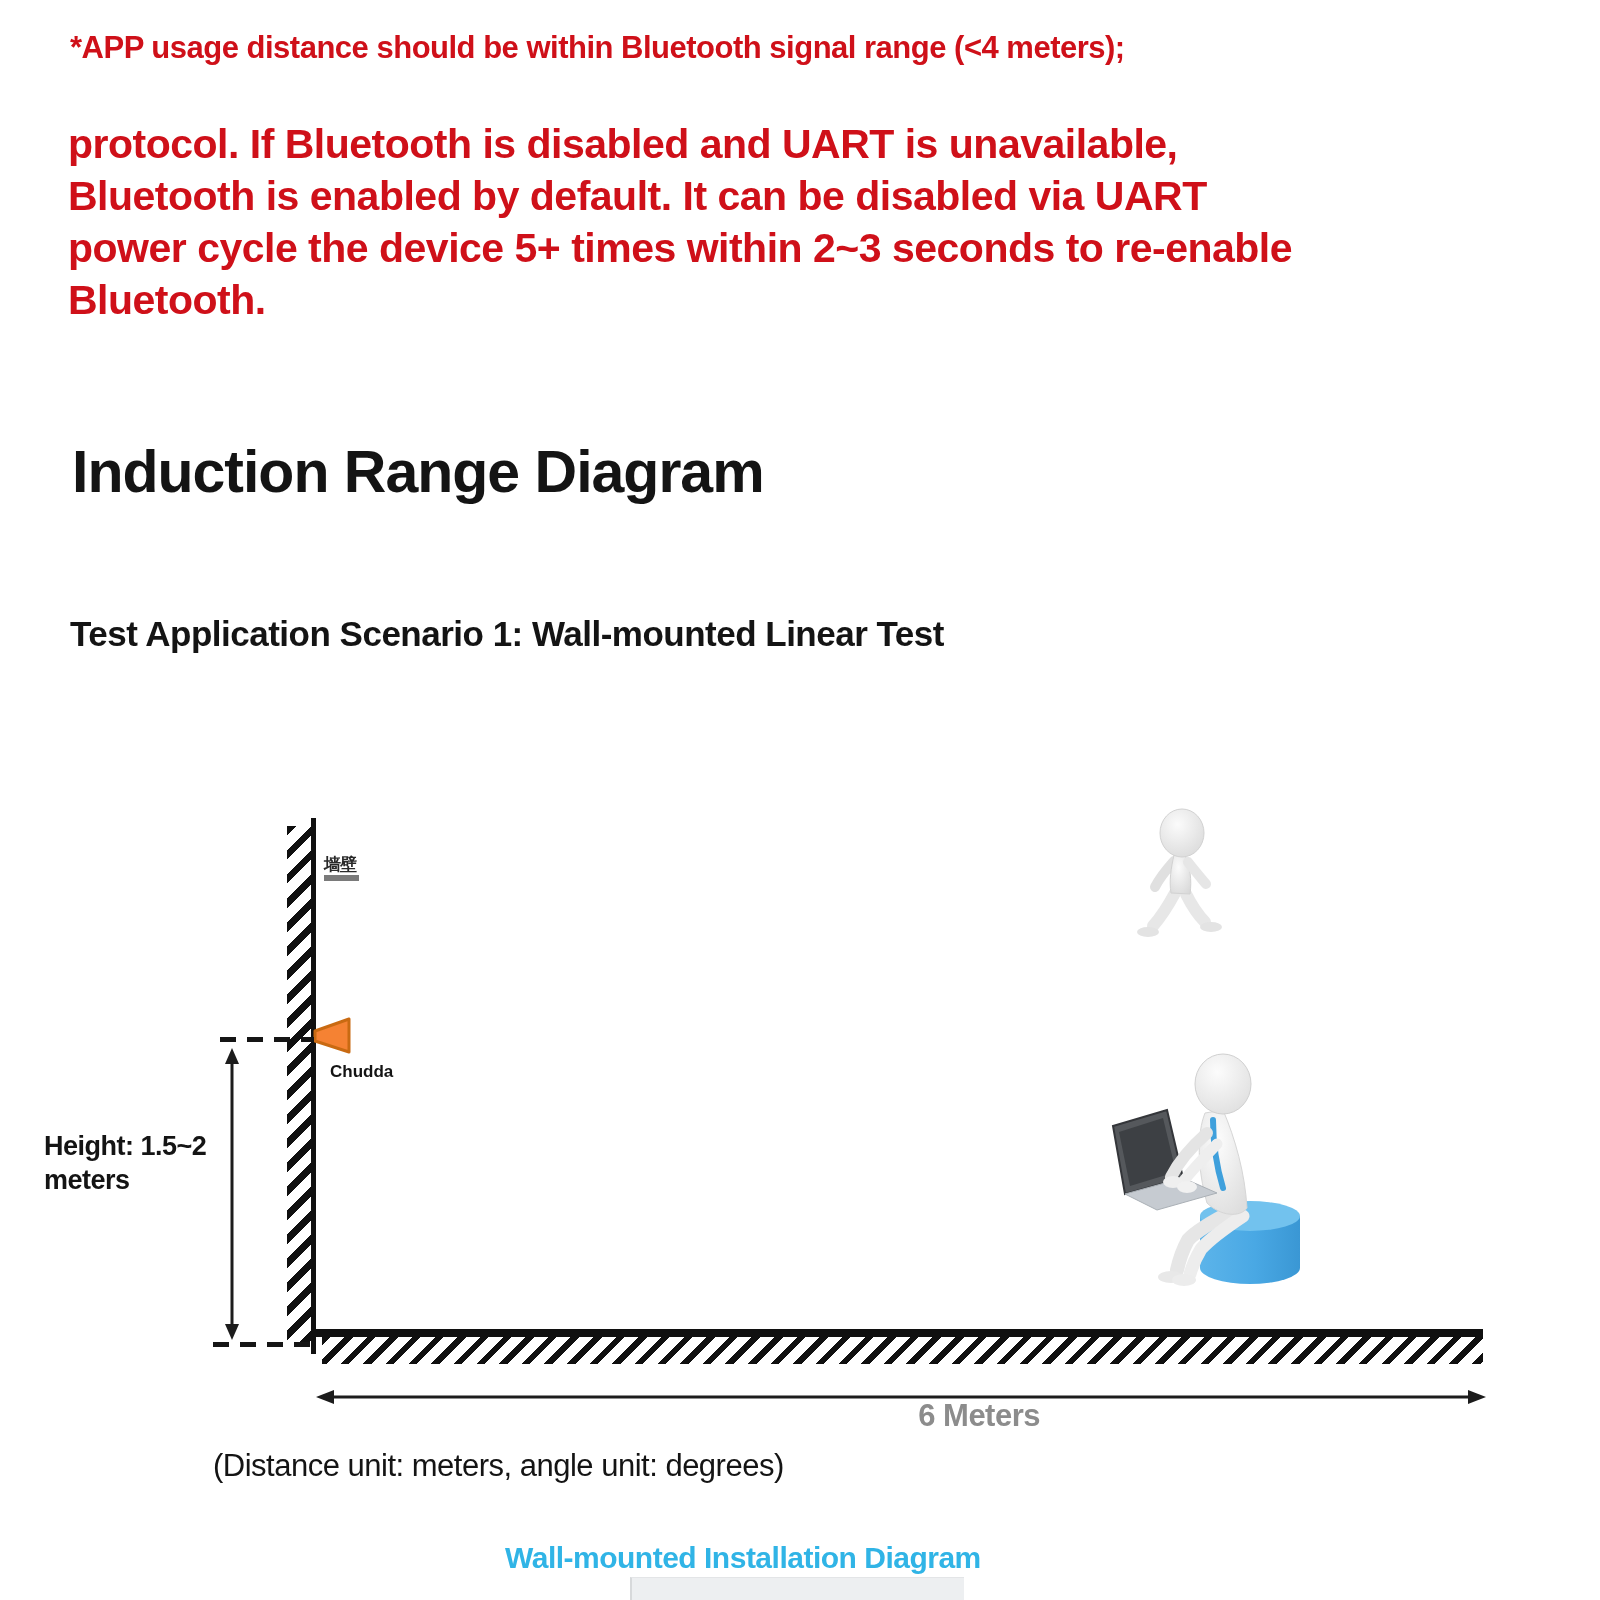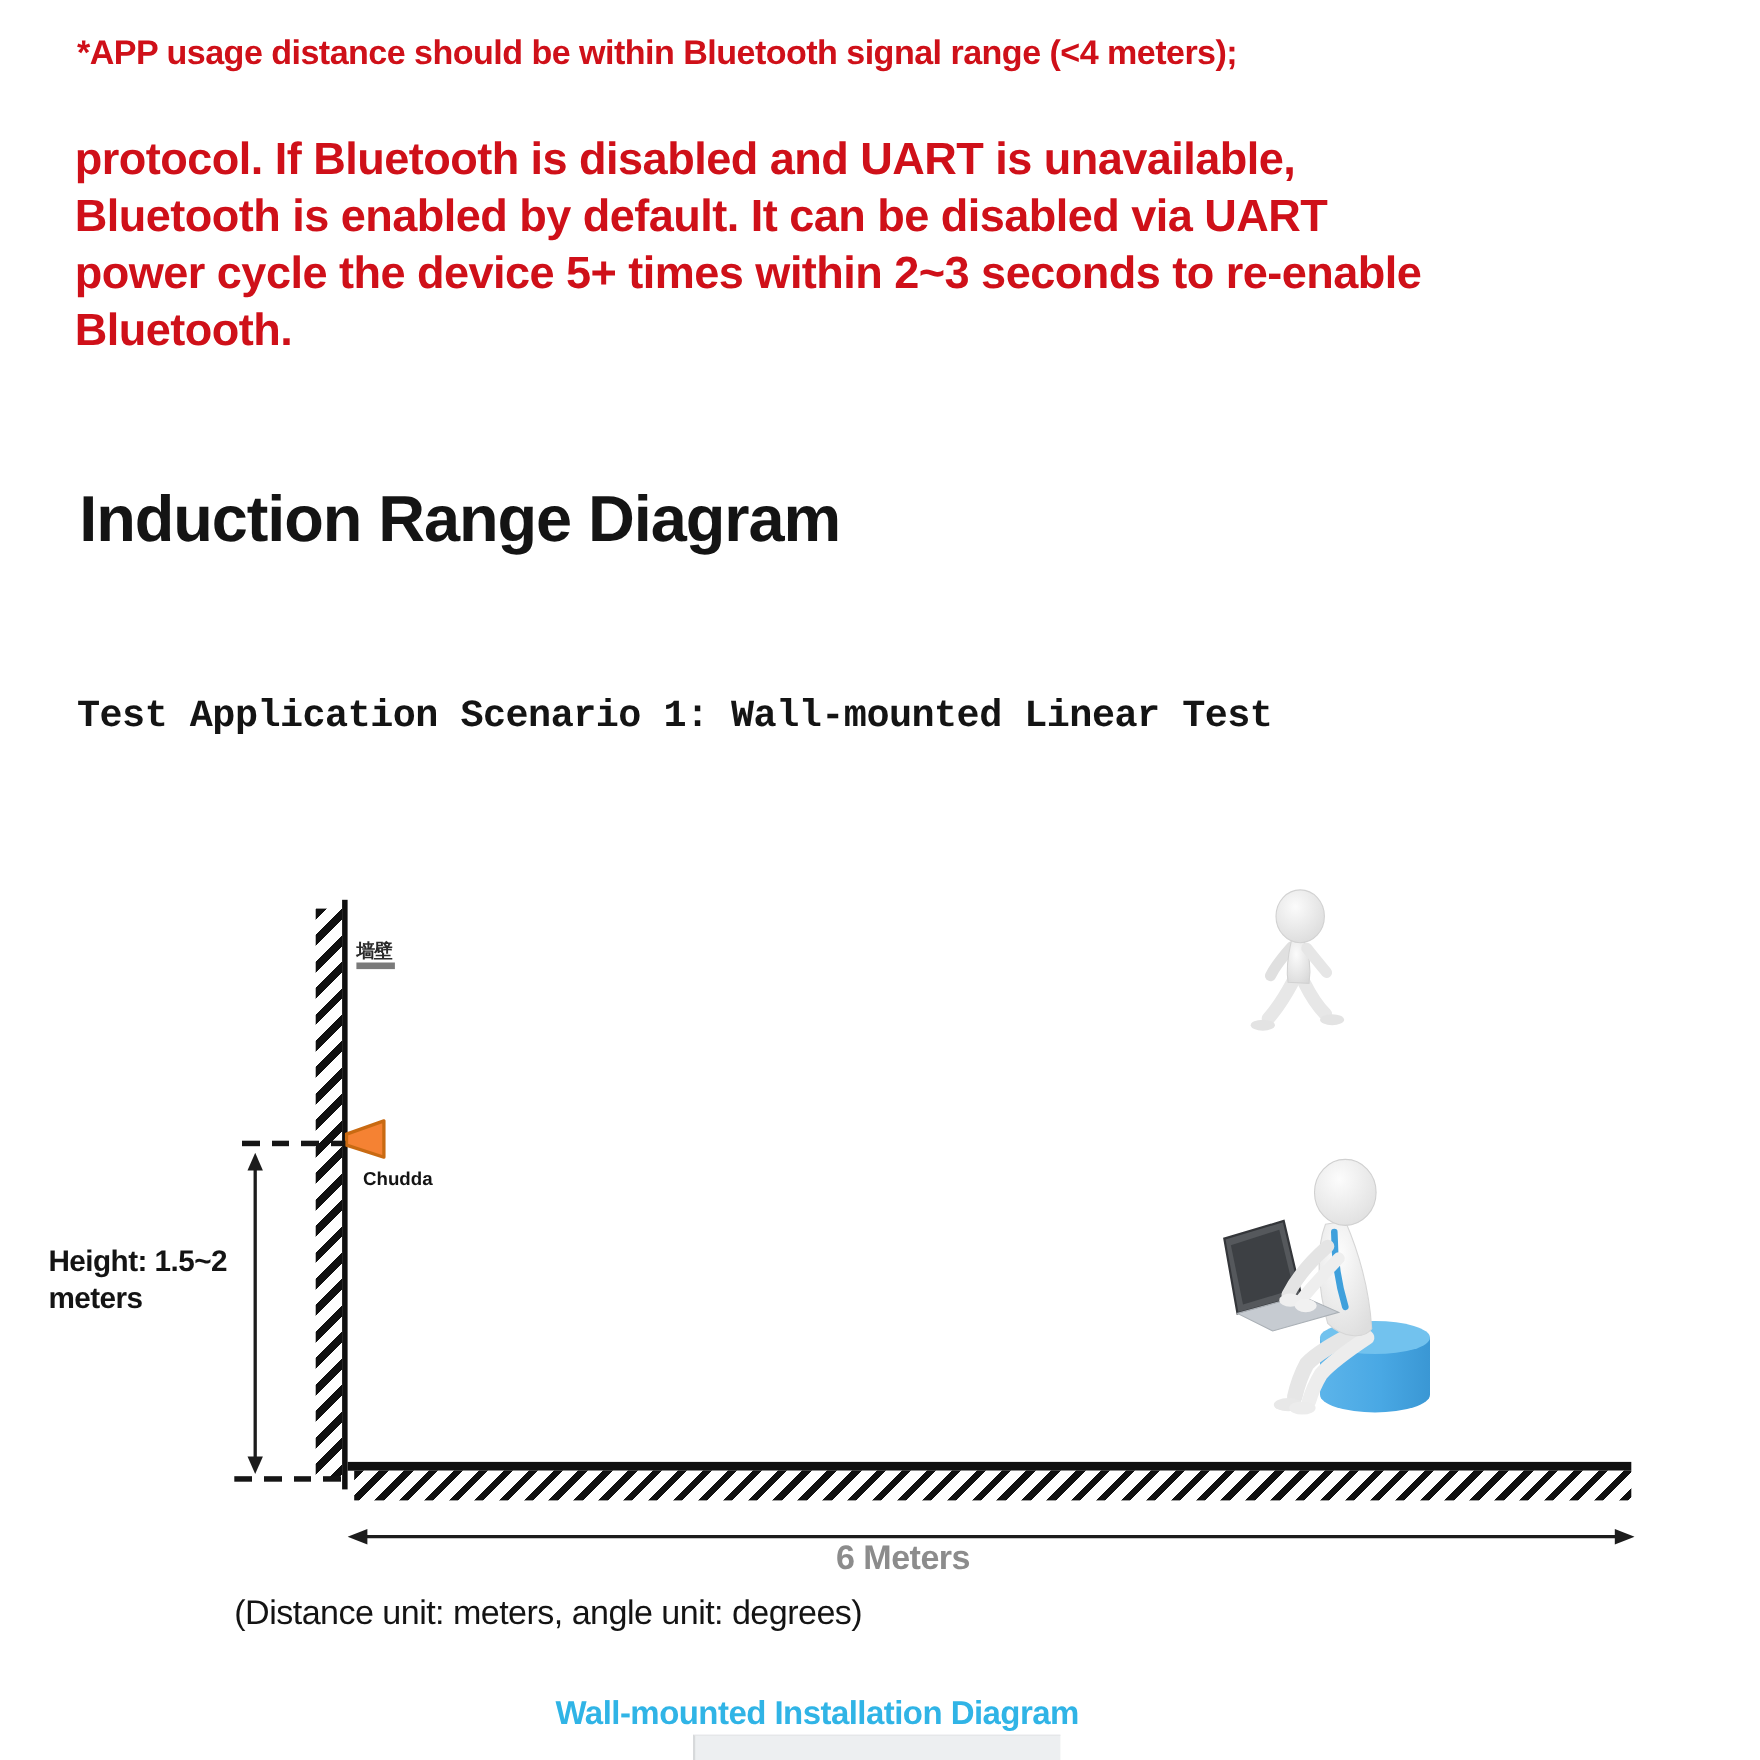--- a/index.html
+++ b/index.html
@@ -6,22 +6,22 @@
   body{width:1600px;height:1600px;font-family:"Liberation Sans","DejaVu Sans",sans-serif;color:var(--ink,#141414);}
   .page{position:relative;width:1600px;height:1600px;overflow:hidden;background:#fff;padding-left:30px;}
 
   
   .note-top{position:absolute;left:70px;top:30px;width:1400px;
     font-size:31px;font-weight:bold;color:var(--red);letter-spacing:-0.5px;}
   .warning{position:absolute;left:68px;top:118px;width:1420px;
     font-size:41px;font-weight:bold;color:var(--red);line-height:52px;letter-spacing:-0.5px;}
   .page-title{position:absolute;left:72px;top:438px;margin:0;
     font-size:59px;font-weight:bold;color:var(--ink);letter-spacing:-1px;}
-  .subtitle{position:absolute;left:70px;top:631px;margin:0;
-    font-size:35px;font-weight:bold;color:var(--ink);letter-spacing:-0.5px;font-family:Liberation Mono, monospace;}
+  .subtitle{position:absolute;left:70px;top:614px;margin:0;
+    font-size:35px;font-weight:bold;color:var(--ink);letter-spacing:-0.5px;}
   .unit-note{position:absolute;left:213px;top:1448px;
     font-size:31px;font-weight:normal;color:var(--ink);letter-spacing:-0.5px;}
   .caption{position:absolute;left:505px;top:1541px;
     font-size:30px;font-weight:bold;color:var(--cyan);letter-spacing:-0.5px;}
 
   
   .wall-hatch{position:absolute;left:287px;top:826px;width:24px;height:520px;
     background:repeating-linear-gradient(135deg,#101010 0 7px,#ffffff 7px 17px);}
   .wall-edge{position:absolute;left:311px;top:818px;width:5px;height:536px;background:#101010;}
   .floor-line{position:absolute;left:316px;top:1329px;width:1167px;height:8px;background:#101010;}
@@ -42,21 +42,21 @@
   .sensor-label{position:absolute;left:330px;top:1062px;font-size:17px;font-weight:bold;color:var(--ink);}
 
   .height-label{position:absolute;left:44px;top:1130px;width:205px;
     font-size:27px;font-weight:bold;color:var(--ink);line-height:1.25;letter-spacing:-0.5px;}
 
   .v-arrow{position:absolute;left:221px;top:1048px;}
   .h-arrow{position:absolute;left:316px;top:1386px;}
   .arrow-stroke{stroke:#1c1c1c;stroke-width:3;}
   .arrow-head{fill:#1c1c1c;}
 
-  .distance-label{position:absolute;left:760px;top:1398px;width:280px;text-align:left;
+  .distance-label{position:absolute;left:760px;top:1398px;width:280px;text-align:right;
     font-size:31px;font-weight:bold;color:var(--gray-text);letter-spacing:-0.5px;}
 
   .walking-svg{position:absolute;left:1122px;top:806px;}
   .sitting-svg{position:absolute;left:1085px;top:1048px;}
 
   .next-image-edge{position:absolute;left:630px;top:1577px;width:332px;height:23px;
     background:#edeff1;border-left:2px solid #d7d9db;border-top:1px solid #e3e5e7;}
 </style>
 </head>
 <body>

